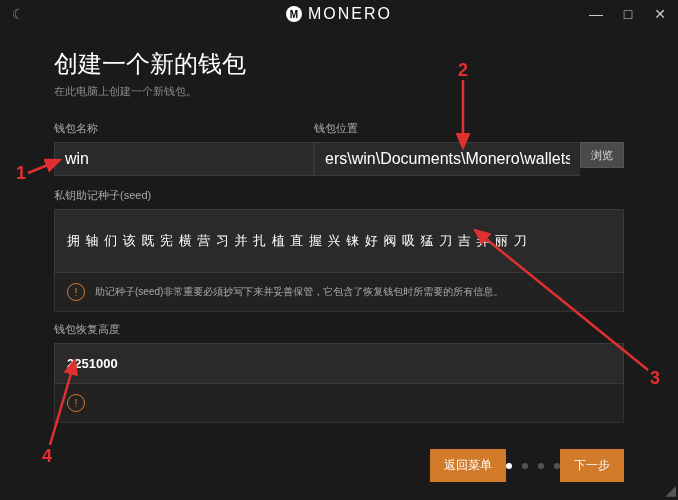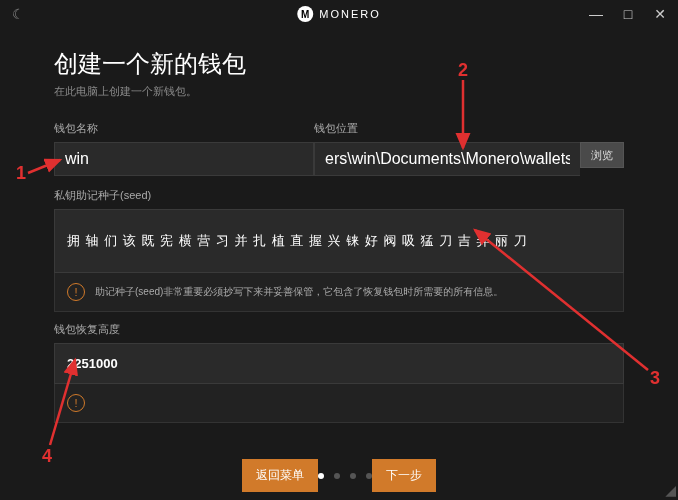--- a/index.html
+++ b/index.html
@@ -20,21 +20,21 @@
     background: #1a1a1a;
   }
   .tb-left { display:flex; align-items:center; gap:6px; }
   .tb-center { display:flex; align-items:center; gap:6px; position:absolute; left:50%; transform:translateX(-50%); }
   .tb-right { display:flex; align-items:center; gap:12px; }
   .logo-circle {
     width:16px; height:16px; border-radius:50%;
     background:#fff; display:flex; align-items:center; justify-content:center;
     font-size:10px; font-weight:bold; color:#000;
   }
-  .app-title { font-size:11px; letter-spacing:2px; color:#fff; font-weight:500; }
+  .app-title { font-size:16px; letter-spacing:2px; color:#fff; font-weight:500; }
   .win-btn { width:20px; height:20px; display:flex; align-items:center; justify-content:center; color:#ccc; cursor:pointer; font-size:14px;}
   .moon-icon { color:#888; font-size:14px; padding-left:4px;}
   .content { padding: 20px 54px 0 54px; }
   .page-title { font-size:24px; font-weight:300; color:#fff; margin-bottom:4px; }
   .page-sub { font-size:11px; color:#888; margin-bottom:22px; }
   .row { display:flex; gap:0; margin-bottom:12px; }
   .field { display:flex; flex-direction:column; }
   .field.name { flex: 0 0 260px; }
   .field.loc { flex: 1; }
   .lbl { font-size:11px; color:#aaa; margin-bottom:6px; }
@@ -64,22 +64,22 @@
     width:18px; height:18px; border:1.5px solid #d17a2a; border-radius:50%;
     display:flex; align-items:center; justify-content:center;
     color:#d17a2a; font-size:11px; flex-shrink:0;
   }
   .height-input {
     background:#2a2a2a; border:1px solid #3a3a3a; color:#fff;
     padding:12px 12px; font-size:13px; font-weight:600; width:100%;
     outline:none;
   }
   .footer {
-    position:absolute; bottom:8px; left:54px; right:54px;
-    display:flex; align-items:center; justify-content:center;
+    position:absolute; bottom:18px; left:54px; right:54px;
+    display:flex; align-items:center; justify-content:flex-end;
   }
   .btn {
     background:#d17a2a; color:#fff; border:none;
     padding:8px 14px; font-size:12px; cursor:pointer;
   }
   .dots { display:flex; gap:10px; }
   .dot { width:6px; height:6px; border-radius:50%; background:#555; }
   .dot.active { background:#fff; }
   .resize-grip {
     position:absolute; right:2px; bottom:2px; color:#555; font-size:14px;

